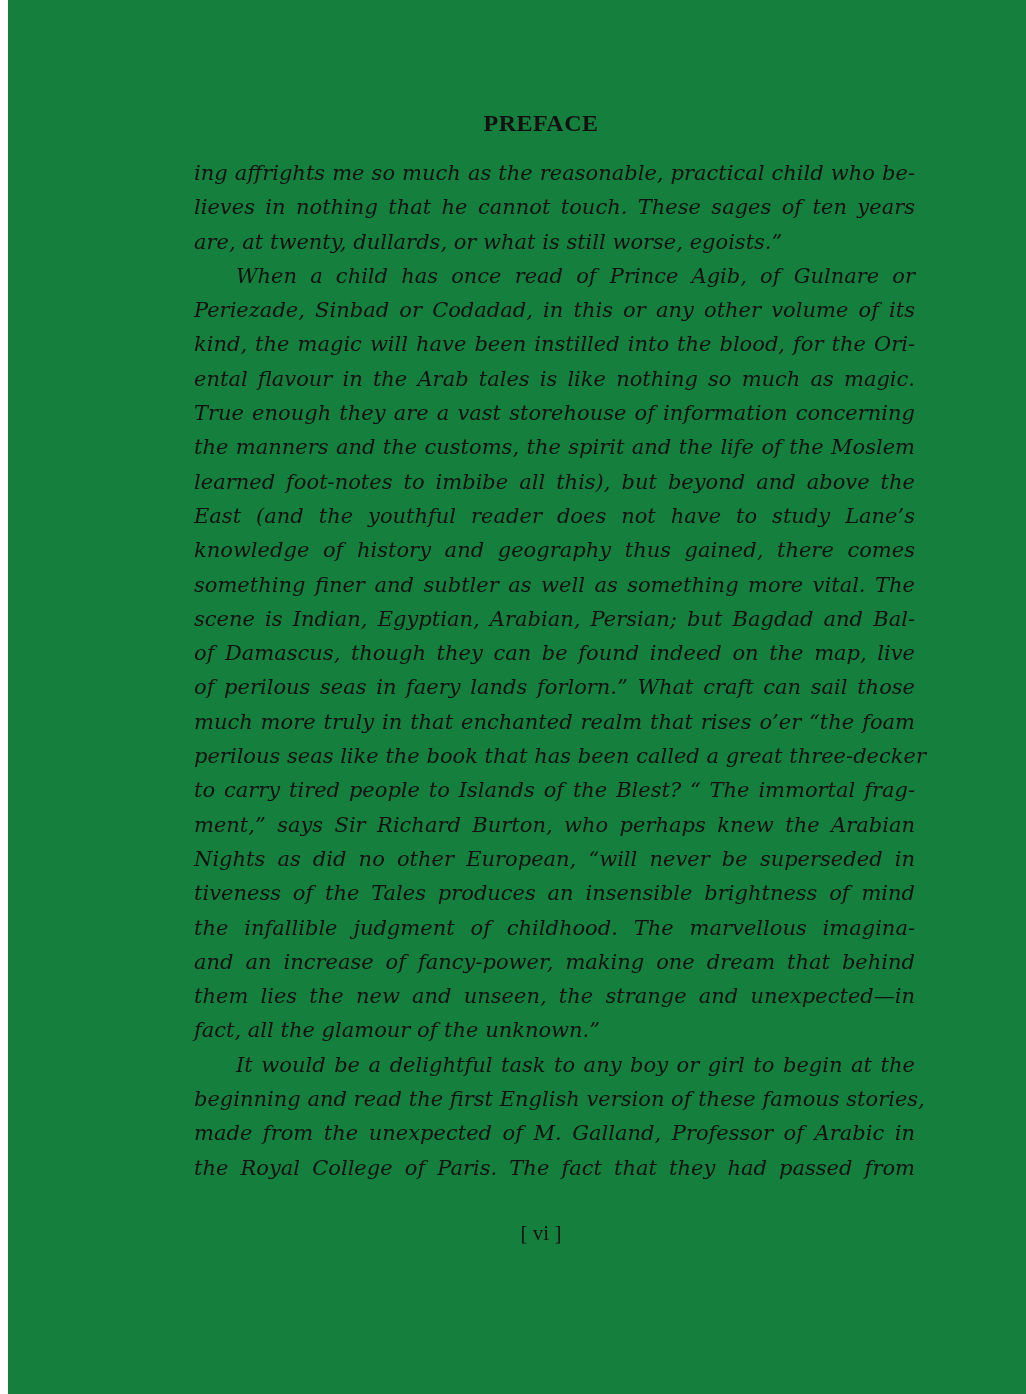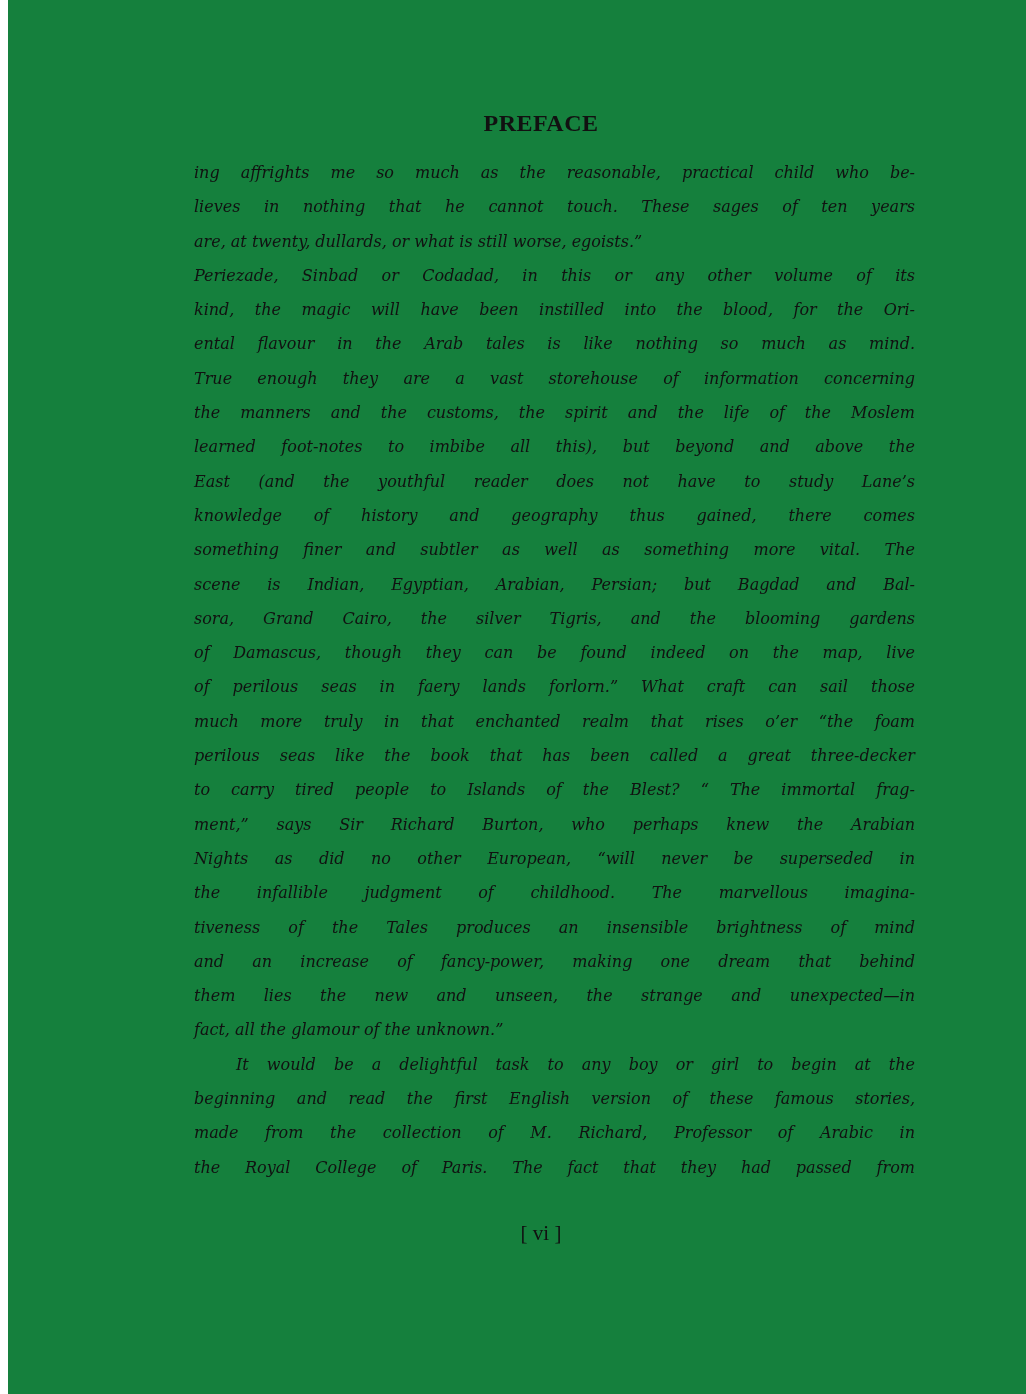--- a/index.html
+++ b/index.html
@@ -40,21 +40,21 @@
       left: 186px;
       top: 156px;
       width: 721px;
     }
     .line {
       display: block;
       height: 34.3px;
       line-height: 34.3px;
       font-family: "DejaVu Serif", "Liberation Serif", serif;
       font-style: italic;
-      font-size: 16px;
+      font-size: 21px;
       white-space: nowrap;
       text-align: justify;
       text-align-last: justify;
       overflow: visible;
     }
     .line.last {
       text-align: center;
       text-align-last: left;
     }
     .line.indent {
@@ -76,43 +76,43 @@
 </head>
 <body>
 
 <div class="page">
   <div class="running-head">PREFACE</div>
 
   <div class="text-block" id="text-block">
       <span class="line">ing affrights me so much as the reasonable, practical child who be-</span>
       <span class="line">lieves in nothing that he cannot touch.  These sages of ten years</span>
       <span class="line last">are, at twenty, dullards, or what is still worse, egoists.”</span>
+      <span class="line indent">When a child has once read of Prince Agib, of Gulnare or</span>
       <span class="line">Periezade, Sinbad or Codadad, in this or any other volume of its</span>
       <span class="line">kind, the magic will have been instilled into the blood, for the Ori-</span>
-      <span class="line">ental flavour in the Arab tales is like nothing so much as mind.</span>
+      <span class="line">ental flavour in the Arab tales is like nothing so much as magic.</span>
       <span class="line">True enough they are a vast storehouse of information concerning</span>
       <span class="line">the manners and the customs, the spirit and the life of the Moslem</span>
       <span class="line">learned foot-notes to imbibe all this), but beyond and above the</span>
       <span class="line">East (and the youthful reader does not have to study Lane’s</span>
       <span class="line">knowledge of history and geography thus gained, there comes</span>
       <span class="line">something finer and subtler as well as something more vital.  The</span>
       <span class="line">scene is Indian, Egyptian, Arabian, Persian; but Bagdad and Bal-</span>
-      <span class="line">sora, Grand Cairo, the silver Tigris, and the blooming gardens</span>
       <span class="line">of Damascus, though they can be found indeed on the map, live</span>
       <span class="line">of perilous seas in faery lands forlorn.”  What craft can sail those</span>
       <span class="line">much more truly in that enchanted realm that rises o’er “the foam</span>
       <span class="line">perilous seas like the book that has been called a great three-decker</span>
       <span class="line">to carry tired people to Islands of the Blest?  “ The immortal frag-</span>
       <span class="line">ment,” says Sir Richard Burton, who perhaps knew the Arabian</span>
       <span class="line">Nights as did no other European, “will never be superseded in</span>
+      <span class="line">tiveness of the Tales produces an insensible brightness of mind</span>
       <span class="line">the infallible judgment of childhood.  The marvellous imagina-</span>
-      <span class="line">tiveness of the Tales produces an insensible brightness of mind</span>
       <span class="line">and an increase of fancy-power, making one dream that behind</span>
       <span class="line">them lies the new and unseen, the strange and unexpected—in</span>
       <span class="line last">fact, all the glamour of the unknown.”</span>
       <span class="line indent">It would be a delightful task to any boy or girl to begin at the</span>
       <span class="line">beginning and read the first English version of these famous stories,</span>
-      <span class="line">made from the collection of M. Richard, Professor of Arabic in</span>
+      <span class="line">made from the unexpected of M. Galland, Professor of Arabic in</span>
       <span class="line">the Royal College of Paris.  The fact that they had passed from</span>
     </div>
 
   <div class="folio">[ vi ]</div>
 </div>
 
 </body></html>

